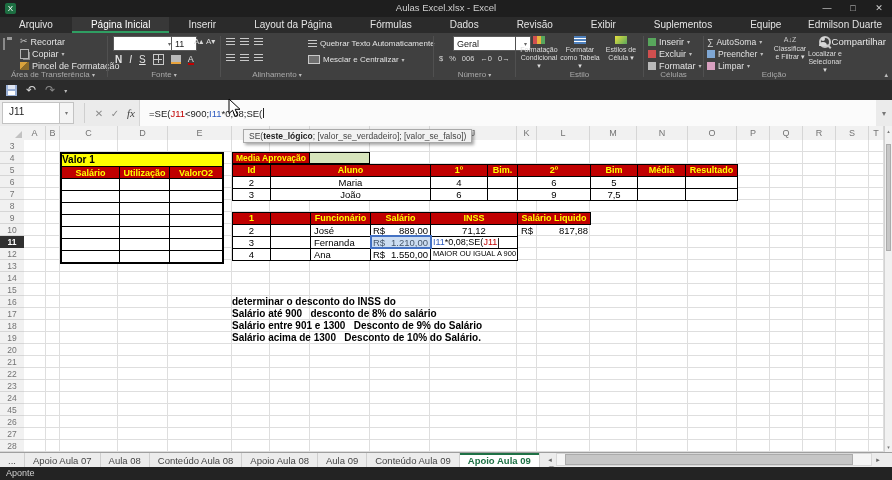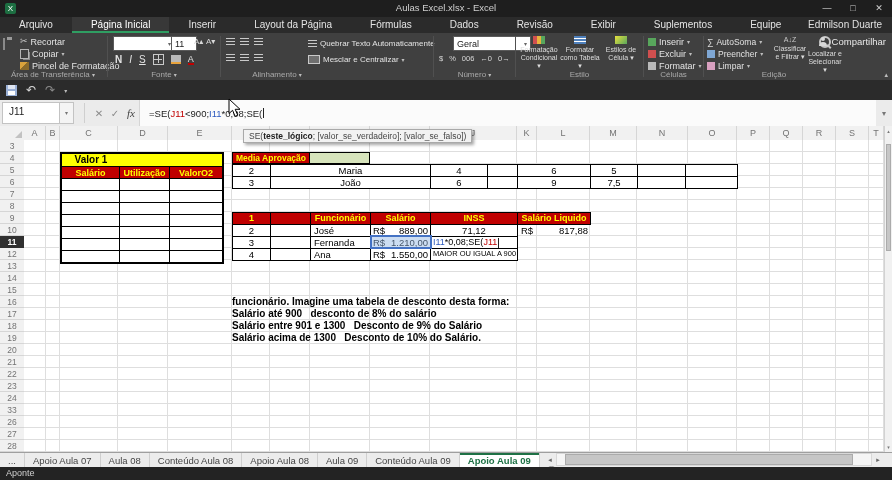--- a/index.html
+++ b/index.html
@@ -91,21 +91,21 @@
   .rowheads{position:absolute;left:0;top:140px;width:24px;height:312px;background:#f1f1f1;border-right:1px solid #c9c9c9;overflow:hidden}
   .rowh{height:12px;line-height:12px;text-align:center;font-size:8.5px;color:#737373;border-bottom:1px solid #d6d6d6;box-sizing:border-box}
   .rowh.sel{background:#303030;color:#fff;border-bottom-color:#303030;font-weight:bold}
   .gridarea{position:absolute;left:24px;top:140px;width:860px;height:312px;background:#fff;background-image:linear-gradient(to bottom,transparent 11px,#dedede 11px);background-size:100% 12px;overflow:hidden}
   .vline{position:absolute;top:0;bottom:0;width:1px;background:#dedede;z-index:1}
   .ovl{position:absolute;z-index:10}
 
   
   .v1box{left:36px;top:12px;width:164px;border:2px solid #000;background:#fff;box-sizing:border-box}
   .v1title{height:12px;background:#ffff00;display:flex}
-  .v1title span{width:58px;text-align:center;font-size:10px;font-weight:bold;line-height:12px}
+  .v1title span{width:58px;font-size:10px;font-weight:bold;line-height:12px}
   .v1hdr{display:flex;height:12px}
   .v1hdr .hc{background:#c00000;color:#ffff00;font-weight:bold;font-size:9px;text-align:center;line-height:12px;border-right:1px solid #000;border-top:1px solid #000;box-sizing:border-box}
   .v1hdr .hc:last-child{border-right:none}
   .v1row{display:flex;height:12px}
   .v1row .ec{border-right:1px solid #000;border-top:1px solid #000;box-sizing:border-box;background:#fff}
   .v1row .ec:last-child{border-right:none}
 
   
   .media{left:208px;top:12px;display:flex;height:12px}
   .media .redc{width:78px;background:#c00000;border:1px solid #000;color:#ffff00;font-weight:bold;font-size:8.5px;text-align:center;line-height:10px;box-sizing:border-box;white-space:nowrap}
@@ -380,21 +380,21 @@
       <div class="rowh">15</div>
       <div class="rowh">16</div>
       <div class="rowh">17</div>
       <div class="rowh">18</div>
       <div class="rowh">19</div>
       <div class="rowh">20</div>
       <div class="rowh">21</div>
       <div class="rowh">22</div>
       <div class="rowh">23</div>
       <div class="rowh">24</div>
-      <div class="rowh">33</div>
+      <div class="rowh">45</div>
       <div class="rowh">26</div>
       <div class="rowh">27</div>
       <div class="rowh">28</div>
     </div>
 
   <div class="gridarea">
 
     <div class="ovl v1box">
       <div class="v1title">
           <span>Valor 1</span>
@@ -442,20 +442,30 @@
           </div>
         </div>
     </div>
 
     <div class="ovl media">
       <div class="redc">Media Aprovação</div>
       <div class="greenc"></div>
     </div>
 
     <div class="tbl" style="left:208px;top:24px">
+        <div class="trow">
+          <div class="tc hdr" style="width: 38px;">Id</div>
+          <div class="tc hdr" style="width: 160px;">Aluno</div>
+          <div class="tc hdr" style="width: 57px;">1º</div>
+          <div class="tc hdr" style="width: 30px;">Bim.</div>
+          <div class="tc hdr" style="width: 73px;">2º</div>
+          <div class="tc hdr" style="width: 47px;">Bim</div>
+          <div class="tc hdr" style="width: 48px;">Média</div>
+          <div class="tc hdr" style="width: 52px;">Resultado</div>
+        </div>
         <div class="trow">
           <div class="tc" style="width: 38px;">2</div>
           <div class="tc" style="width: 160px;">Maria</div>
           <div class="tc" style="width: 57px;">4</div>
           <div class="tc" style="width: 30px;"></div>
           <div class="tc" style="width: 73px;">6</div>
           <div class="tc" style="width: 47px;">5</div>
           <div class="tc" style="width: 48px;"></div>
           <div class="tc" style="width: 52px;"></div>
         </div>
@@ -519,21 +529,21 @@
             <span>1.550,00</span>
           </div>
         <div class="tc notecell" style="width:87px">MAIOR OU IGUAL A 900</div>
         <div class="liqv" style="width:73px"></div>
       </div>
     </div>
 
     <div class="refbox"></div>
 
     <div class="ovl notes">
-        <div class="nline">funcionário. Imagine uma tabela de desconto desta forma:</div>
+        <div class="nline">determinar o desconto do INSS do</div>
         <div class="nline">Salário até 900   desconto de 8% do salário</div>
         <div class="nline">Salário entre 901 e 1300   Desconto de 9% do Salário</div>
         <div class="nline">Salário acima de 1300   Desconto de 10% do Salário.</div>
       </div>
   <div class="vline" style="left: 21px;"></div>
       <div class="vline" style="left: 35px;"></div>
       <div class="vline" style="left: 93px;"></div>
       <div class="vline" style="left: 143px;"></div>
       <div class="vline" style="left: 207px;"></div>
       <div class="vline" style="left: 245px;"></div>

